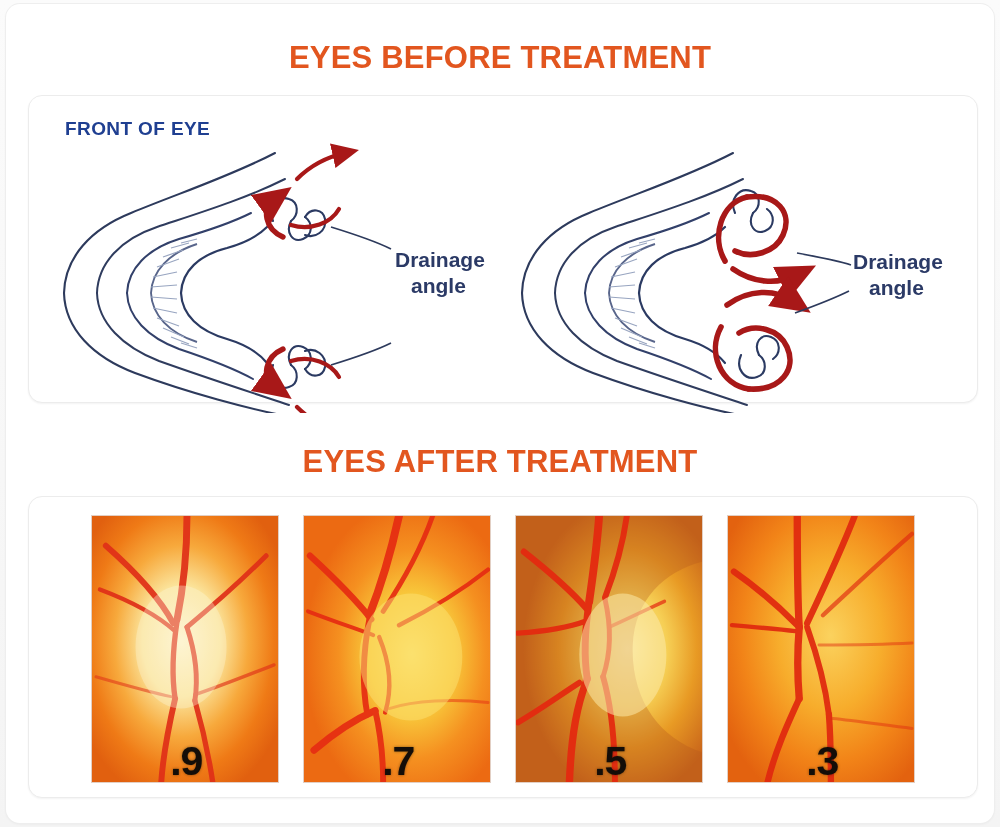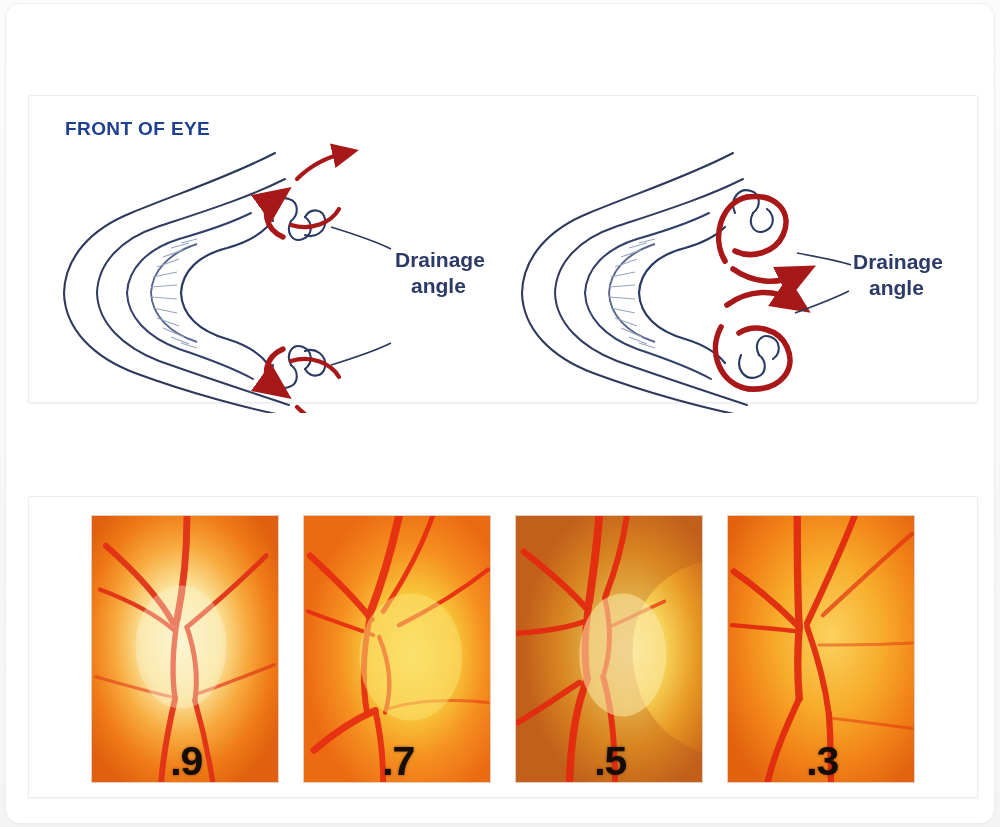--- a/index.html
+++ b/index.html
@@ -43,21 +43,21 @@
     font-family: "Liberation Sans", sans-serif;
   }
   #title-before { position: absolute; left:0; right:0; top: 36px; }
   #title-after  { position: absolute; left:0; right:0; top: 440px; }
 
   
   .card {
     position: absolute;
     background: #ffffff;
     border: 1px solid #ececec;
-    border-radius: 2px;
+    border-radius: 14px;
     box-shadow: 0 1px 2px rgba(0,0,0,.05);
     box-sizing: border-box;
   }
   #card-before { left: 22px; top: 91px;  width: 950px; height: 308px; }
   #card-after  { left: 22px; top: 492px; width: 950px; height: 302px; }
 
   
   #front-of-eye-label {
     position: absolute;
     left: 36px; top: 22px;
@@ -116,20 +116,21 @@
     text-shadow: 0 0 3px rgba(0,0,0,.45);
     pointer-events: none;
   }
 </style>
 </head>
 <body>
 
 <div id="page">
   <div id="frame">
 
+    <div id="title-before" class="section-title" style="color:#e2561f;">EYES BEFORE TREATMENT</div>
 
     <div id="card-before" class="card">
 
       <div id="front-of-eye-label" style="color:#1f3f91;">FRONT OF EYE</div>
 
       <div id="diagram-left" class="diagram-wrap">
         <svg viewBox="0 0 460 296" xmlns="http://www.w3.org/2000/svg">
           <defs>
             <marker id="ar-dkred-L" markerWidth="7" markerHeight="7" refX="3.2" refY="3.2" orient="auto">
               <path d="M0,0 L7,3.2 L0,6.4 Z" fill="#a81818"></path>
@@ -288,20 +289,21 @@
             <path d="M 298 196 C 320 188, 340 180, 352 174"></path>
           </g>
 
           <text x="356" y="152" font-family="'Liberation Sans', sans-serif" font-size="21" font-weight="700" fill="#2b3a66">Drainage</text>
           <text x="372" y="178" font-family="'Liberation Sans', sans-serif" font-size="21" font-weight="700" fill="#2b3a66">angle</text>
         </svg>
       </div>
 
     </div>
 
+    <div id="title-after" class="section-title" style="color:#e2561f;">EYES AFTER TREATMENT</div>
 
     <div id="card-after" class="card">
       <div id="fundus-strip">
 
         <figure class="fundus-figure" style="margin:0;">
           <div class="fundus-photo">
             <svg viewBox="0 0 188 268" preserveAspectRatio="none" xmlns="http://www.w3.org/2000/svg">
               <defs>
                 <radialGradient id="fg1" cx="48%" cy="47%" r="62%">
                   <stop offset="0%" stop-color="#fdf3cf"></stop>

